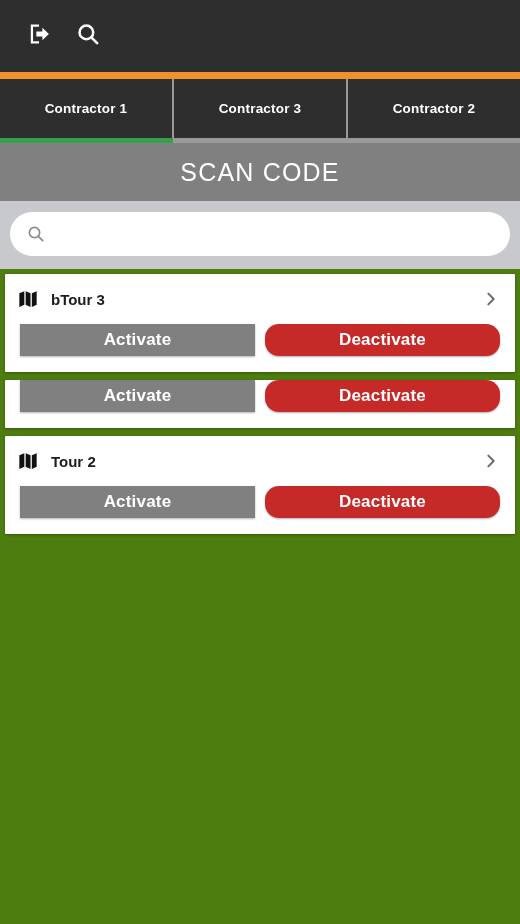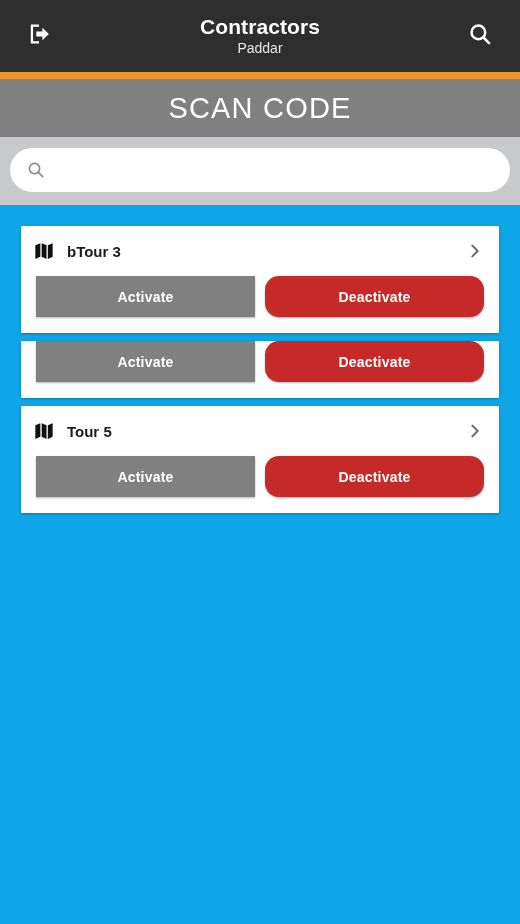--- a/index.html
+++ b/index.html
@@ -118,21 +118,21 @@
     height: 58px;
     background: #808080;
     display: flex;
     align-items: center;
     justify-content: center;
     flex: 0 0 auto;
     cursor: pointer;
   }
   .scan-banner-label {
     color: #ffffff;
-    font-size: 29px;
+    font-size: 25px;
     font-weight: normal;
     letter-spacing: 1.2px;
   }
 
   
   .search-wrap {
     background: #c8c9cd;
     padding: 11px 10px 13px 10px;
     box-sizing: border-box;
     flex: 0 0 auto;
@@ -161,22 +161,22 @@
     font-family: "Liberation Sans", sans-serif;
     font-size: 15px;
     color: #333333;
     height: 100%;
   }
   .search-input::placeholder { color: #b0b0b0; }
 
   
   .list {
     flex: 1 1 auto;
-    background: #0ea5e9;
-    padding: 16px;
+    background: #4d7c0f;
+    padding: 0;
     overflow: hidden;
   }
   .card {
     background: #ffffff;
     margin: 0 5px 8px 5px;
     box-shadow: 0 1px 3px rgba(0,0,0,0.28);
     border-radius: 1px;
     overflow: hidden;
   }
   .card:first-child { margin-top: 5px; }
@@ -212,27 +212,27 @@
     justify-content: center;
     cursor: pointer;
   }
   .card-actions {
     display: flex;
     padding: 0 15px 16px 15px;
     gap: 10px;
   }
   .btn {
     flex: 1 1 0;
-    height: 41px;
+    height: 32px;
     border: none;
     display: flex;
     align-items: center;
     justify-content: center;
     font-family: "Liberation Sans", sans-serif;
-    font-size: 14px;
+    font-size: 17px;
     font-weight: bold;
     color: #ffffff;
     letter-spacing: 0.2px;
     cursor: pointer;
     box-shadow: 0 1px 2px rgba(0,0,0,0.3);
   }
   .btn-activate { background: #808080; }
   .btn-deactivate { background: #c62a28; border-radius: 14px; }
 </style>
 </head>
@@ -244,37 +244,51 @@
 
     <div class="appbar-icon-btn">
       <span>
         <svg width="26" height="26" viewBox="0 0 24 24" aria-hidden="true">
           <path d="M3.5 3.2h7.6v2.1H5.6v13.4h5.5v2.1H3.5z" fill="#ffffff"></path>
           <path d="M14.2 6.3l6.0 5.7-6.0 5.7v-3.3H8.6v-4.8h5.6z" fill="#ffffff"></path>
         </svg>
       </span>
     </div>
 
-    <div class="appbar-titles">
-      <div class="appbar-title">Contractors</div>
-      <div class="appbar-subtitle">Paddar</div>
-    </div>
 
     <div class="appbar-icon-btn">
       <span>
         <svg width="26" height="26" viewBox="0 0 24 24" aria-hidden="true">
           <circle cx="10.5" cy="10.5" r="6.3" fill="none" stroke="#ffffff" stroke-width="2.3"></circle>
           <line x1="15.3" y1="15.3" x2="20.4" y2="20.4" stroke="#ffffff" stroke-width="2.4" stroke-linecap="round"></line>
         </svg>
       </span>
     </div>
   </div>
 
   <div class="accent-bar"></div>
 
+  <div class="tabs-wrap">
+    <div class="tabs">
+      <div class="tab">
+        <span class="tab-label">Contractor 1</span>
+      </div>
+      <div class="tab">
+        <span class="tab-label">Contractor 3</span>
+      </div>
+      <div class="tab">
+        <span class="tab-label">Contractor 2</span>
+      </div>
+    </div>
+    <div class="tab-indicator-row">
+      <div class="tab-ind active"></div>
+      <div class="tab-ind"></div>
+      <div class="tab-ind"></div>
+    </div>
+  </div>
 
   <div class="scan-banner">
     <span class="scan-banner-label">SCAN CODE</span>
   </div>
 
   <div class="search-wrap">
     <div class="search-box">
       <span class="mag">
         <svg width="20" height="20" viewBox="0 0 24 24" aria-hidden="true">
           <circle cx="10.2" cy="10.2" r="6.2" fill="none" stroke="#8a8a8a" stroke-width="1.9"></circle>
@@ -318,21 +332,21 @@
 
     <div class="card">
       <div class="card-head">
         <span class="map-ic">
           <svg width="20" height="20" viewBox="0 0 24 24" aria-hidden="true">
             <path d="M1.6 5.1 L7.6 2.6 L7.6 19.0 L1.6 21.5 Z" fill="#111111"></path>
             <path d="M9.2 2.6 L15.0 5.1 L15.0 21.5 L9.2 19.0 Z" fill="#111111"></path>
             <path d="M16.6 5.1 L22.4 2.6 L22.4 19.0 L16.6 21.5 Z" fill="#111111"></path>
           </svg>
         </span>
-        <span class="card-title">Tour 5</span>
+        <span class="card-title">Tour 2</span>
         <span class="card-chevron">
           <svg width="16" height="16" viewBox="0 0 24 24" aria-hidden="true">
             <polyline points="8,4 16,12 8,20" fill="none" stroke="#6b6b6b" stroke-width="3" stroke-linecap="round" stroke-linejoin="round"></polyline>
           </svg>
         </span>
       </div>
       <div class="card-actions">
         <button class="btn btn-activate">Activate</button>
         <button class="btn btn-deactivate">Deactivate</button>
       </div>

